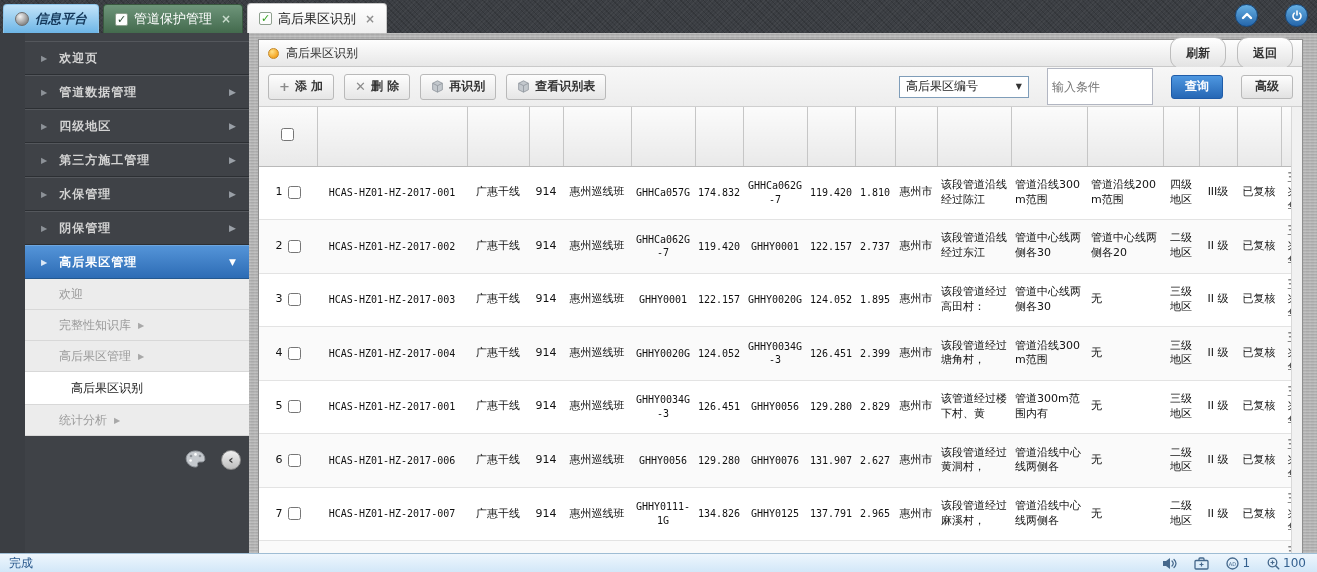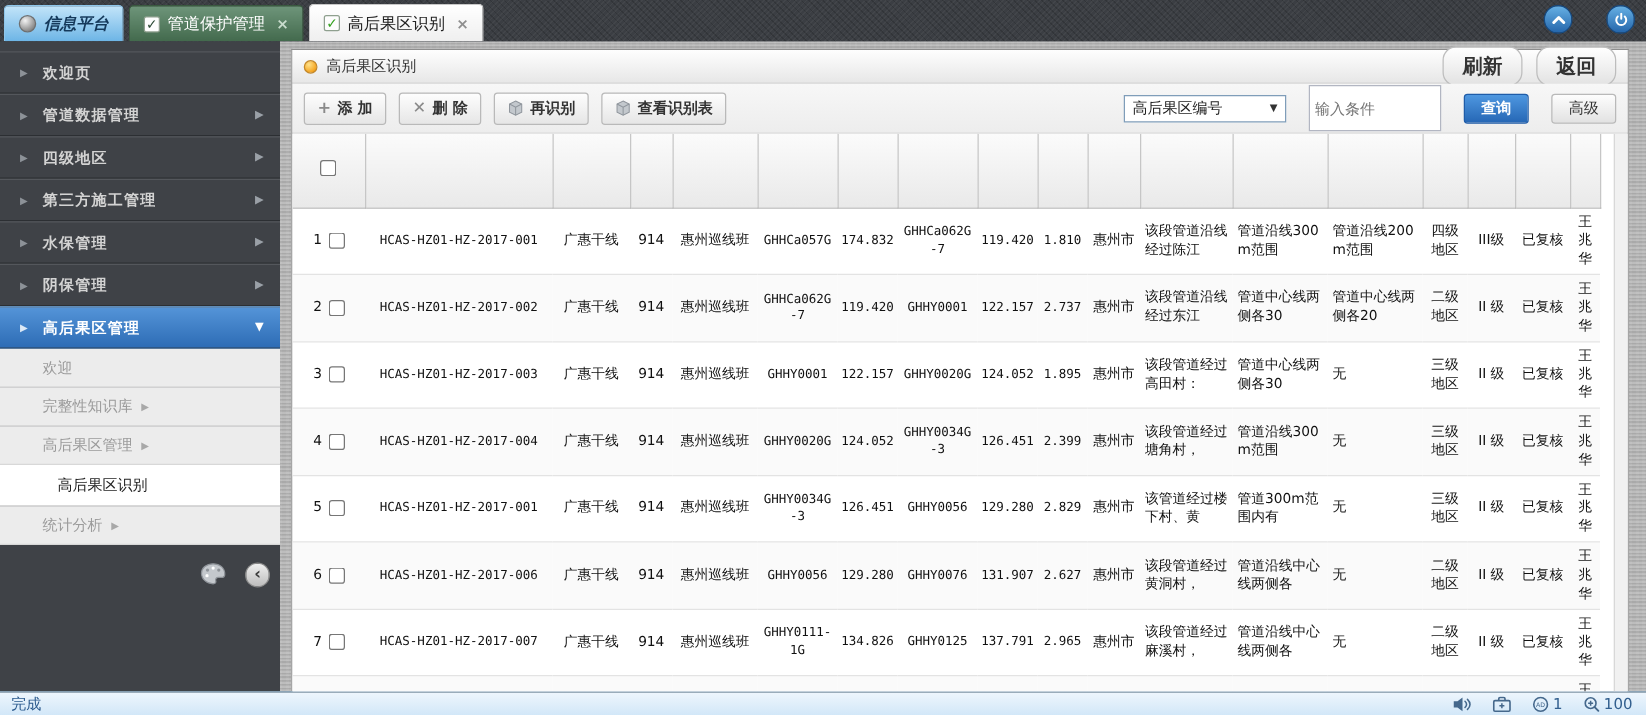--- a/index.html
+++ b/index.html
@@ -23,21 +23,21 @@
            background:radial-gradient(circle at 35% 30%, #f3f3f3, #a3a3a3 55%, #646464); }
   .checkico { width:13px; height:13px; background:#fdfdfd; border:1px solid #8fa08f; border-radius:2px;
               font-size:11px; line-height:11px; text-align:center; font-weight:bold; }
   .tab-green .checkico { color:#2c4a35; }
   .tab-active .checkico { color:#33a11e; }
   .tabbar-actions { position:absolute; right:9px; top:4px; display:flex; gap:27px; }
   .circle-btn { width:23px; height:23px; border-radius:50%; border:1px solid #174a80;
                 background:linear-gradient(#66b0e4,#2566ab); display:flex; align-items:center; justify-content:center; cursor:pointer; }
 
   
-  .main { flex:1; display:flex; min-height:0; }
+  .main { flex:1; display:flex; min-height:0;padding-left:25px; }
   .sidebar { width:224px; flex:0 0 224px; background:#3f4247; display:flex; flex-direction:column; padding-top:8px; }
   .side-item { height:34px; flex:0 0 34px; display:flex; align-items:center; padding:0 12px 0 16px;
                color:#d3d3d3; font-size:12px; font-weight:bold; letter-spacing:1px;
                border-top:1px solid #54575c; border-bottom:1px solid #2c2f33; cursor:pointer; }
   .side-item .bullet::before { content:"▶"; }
   .side-item .bullet { color:#8d9298; font-size:8px; margin-right:11px; }
   .side-item .grow { flex:1; }
   .side-item .right-arrow { font-size:9px; color:#9aa0a7; }
   .side-item.active { background:linear-gradient(#5494d8,#2d6cb5); color:#fff; border-top-color:#6ea6de; border-bottom-color:#24588f; }
   .side-item.active .bullet { color:#dde9f6; }
@@ -55,37 +55,37 @@
                      repeating-linear-gradient(90deg, rgba(255,255,255,.06) 0 2px, transparent 2px 5px); }
   .panel { height:100%; background:#fff; border:1px solid #8e8e8e; border-bottom:none; display:flex; flex-direction:column; }
 
   .panel-header { height:27px; flex:0 0 27px; background:linear-gradient(#fefefe,#e7e7e7);
                   border-bottom:1px solid #c9c9c9; display:flex; align-items:center; gap:7px; padding:0 9px; }
   .dot { width:11px; height:11px; border-radius:50%; border:1px solid #c3882a;
          background:radial-gradient(circle at 35% 30%, #ffe189, #f5a623 70%, #d8891a); }
   .panel-title { font-size:12px; color:#333; }
   .header-btns { margin-left:auto; display:flex; gap:11px; }
   .pill-btn { height:32px; padding:0 15px; border-radius:11px; background:linear-gradient(#ffffff,#e2e2e2);
-              border:1px solid #bdbdbd; font-size:16px; font-weight:bold; color:#333; display:flex; align-items:center; cursor:pointer; }
+              border:1px solid #bdbdbd; font-size:12px; font-weight:bold; color:#333; display:flex; align-items:center; cursor:pointer; }
 
   .toolbar { height:40px; flex:0 0 40px; background:linear-gradient(#f7f7f7,#ededed);
              border-bottom:1px solid #cfcfcf; display:flex; align-items:center; gap:10px; padding:0 9px; }
   .tb-btn { height:26px; padding:0 10px; background:linear-gradient(#fdfdfd,#e6e6e6); border:1px solid #b9b9b9;
             border-radius:3px; display:flex; align-items:center; gap:5px; font-size:12px; font-weight:bold; color:#333; cursor:pointer; }
   .tb-btn .glyph { color:#8a8a8a; font-size:13px; font-weight:bold; }
   .filter { margin-left:auto; display:flex; align-items:center; gap:18px; }
   .select { width:130px; height:22px; border:1px solid #7f9db9; background:#fff; display:flex; align-items:center;
             font-size:12px; padding:0 6px; color:#222; cursor:pointer; }
   .select .arr { margin-left:auto; font-size:8px; color:#333; }
   .txt-input { width:106px; height:37px; border:1px solid #b2b6c2; font-size:12px; padding:0 4px; color:#333;
                font-family:"DejaVu Sans","Liberation Sans",sans-serif; }
   .btn-primary { height:24px; padding:0 13px; background:linear-gradient(#4e97e0,#2667b5); border:1px solid #1f5ca8;
                  border-radius:3px; color:#fff; font-size:12px; font-weight:bold; cursor:pointer; }
   .btn-plain { height:24px; padding:0 13px; background:linear-gradient(#fdfdfd,#e2e2e2); border:1px solid #b9b9b9;
-               border-radius:3px; color:#333; font-size:12px; font-weight:normal; cursor:pointer; }
+               border-radius:3px; color:#333; font-size:12px; font-weight:bold; cursor:pointer; }
 
   .table-zone { flex:1; position:relative; overflow:hidden; background:#fff; }
   table { border-collapse:collapse; table-layout:fixed; width:1046px; }
   thead th { background:linear-gradient(#fbfbfb,#e9e9e9); border-right:1px solid #c6c6c6; border-bottom:1px solid #b9b9b9;
              height:59px; font-size:11px; font-weight:bold; color:#111; padding:2px 1px; letter-spacing:1px; line-height:1.4; word-break:break-all; }
   tbody td { border-bottom:1px solid #e3e3e3; text-align:center; padding:4px 2px; height:39px;
              font-size:11px; color:#111; line-height:1.35; word-break:break-all; }
   tbody tr:nth-child(even) { background:#fafafa; }
   tbody td:nth-child(12), tbody td:nth-child(13), tbody td:nth-child(14) { text-align:left; padding-left:4px; }
   tbody td:nth-child(2), tbody td:nth-child(6), tbody td:nth-child(8),

